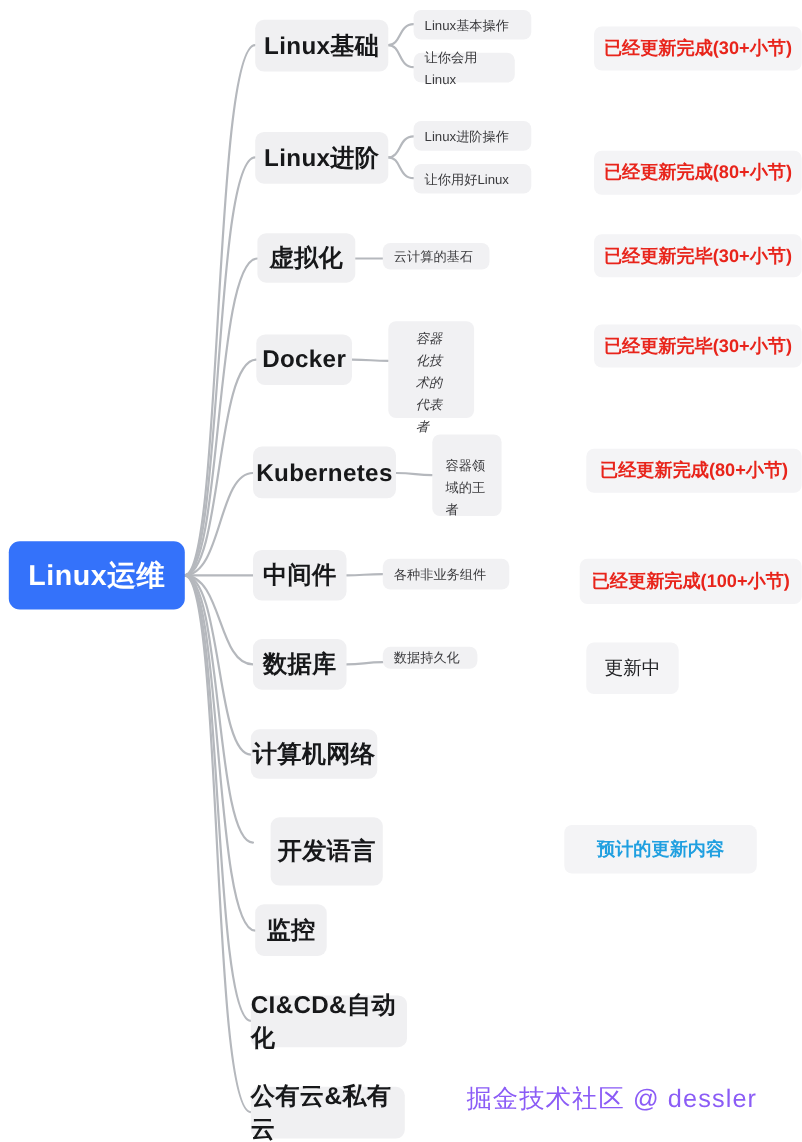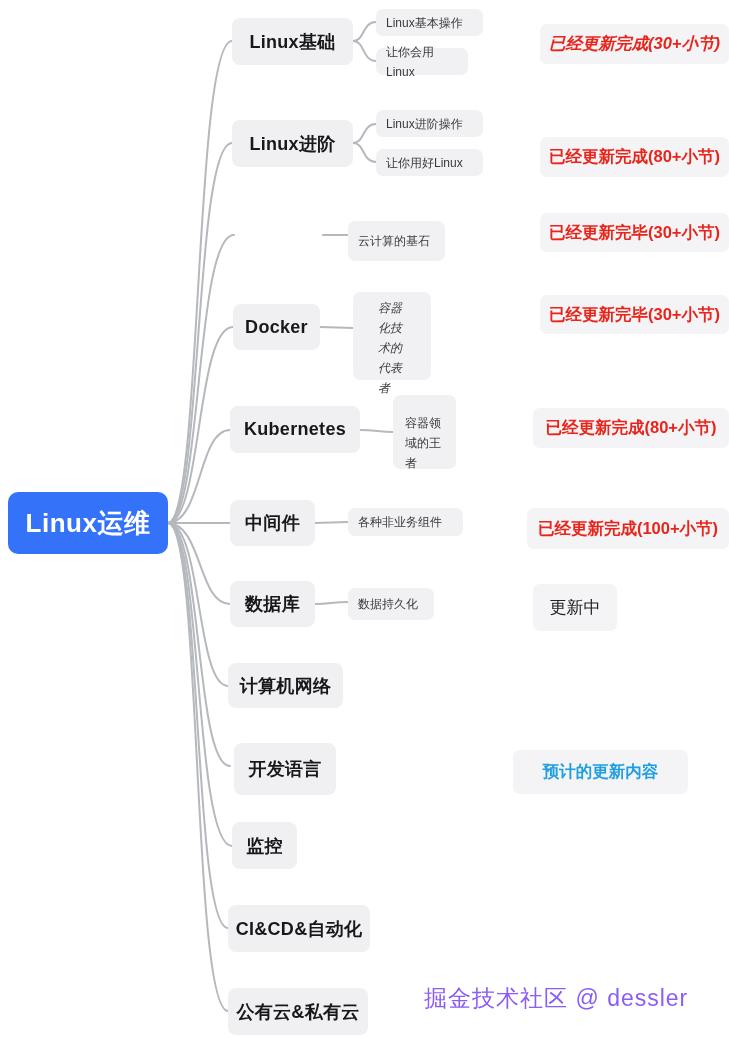--- a/index.html
+++ b/index.html
@@ -12,21 +12,21 @@
 
   .box {
     position:absolute; box-sizing:border-box;
     display:flex; align-items:center; justify-content:center;
     border-radius:8px; background:var(--node-bg,#f0f0f2);
   }
   .root-node {
     background:var(--root-bg,#3472fa); color:var(--root-text,#ffffff);
     font-size:26px; font-weight:bold; border-radius:10px; letter-spacing:.5px;
   }
-  .branch { font-size:18px; font-weight:bold; color:#17181a; letter-spacing:.3px; }
+  .branch { font-size:22px; font-weight:bold; color:#17181a; letter-spacing:.3px; }
   .leaf {
     font-size:12px; color:#3a3a3d; border-radius:7px; background:#f1f1f3;
     line-height:20px; padding:0 10px; justify-content:flex-start;
   }
   .leaf.multi { align-items:flex-start; word-break:break-all; }
   .status {
     font-size:16.5px; font-weight:bold; border-radius:7px; background:#f4f4f6;
     white-space:nowrap;
   }
   .status.red   { color:var(--status-done,#e8241b); }
@@ -66,41 +66,42 @@
     <path d="M320,327 C336,327 338,328 353,328"></path>
     <path d="M360,430 C377,430 378,432 393,432"></path>
     <path d="M315,523 C330,523 332,522 348,522"></path>
     <path d="M315,604 C330,604 332,602 348,602"></path>
   </svg>
 
   <div class="box root-node" style="left:8px;top:492px;width:160px;height:62px;">Linux运维</div>
 
   <div class="box branch" style="left:232px;top:18px;width:121px;height:47px;">Linux基础</div>
   <div class="box branch" style="left:232px;top:120px;width:121px;height:47px;">Linux进阶</div>
+  <div class="box branch" style="left:234px;top:212px;width:89px;height:45px;">虚拟化</div>
   <div class="box branch" style="left:233px;top:304px;width:87px;height:46px;">Docker</div>
   <div class="box branch" style="left:230px;top:406px;width:130px;height:47px;">Kubernetes</div>
   <div class="box branch" style="left:230px;top:500px;width:85px;height:46px;">中间件</div>
   <div class="box branch" style="left:230px;top:581px;width:85px;height:46px;">数据库</div>
   <div class="box branch" style="left:228px;top:663px;width:115px;height:45px;">计算机网络</div>
-  <div class="box branch" style="left:234px;top:743px;width:102px;height:52px;">开发语言</div>
+  <div class="box branch" style="left:246px;top:743px;width:102px;height:62px;">开发语言</div>
   <div class="box branch" style="left:232px;top:822px;width:65px;height:47px;">监控</div>
   <div class="box branch" style="left:228px;top:905px;width:142px;height:47px;">CI&amp;CD&amp;自动化</div>
   <div class="box branch" style="left:228px;top:988px;width:140px;height:47px;">公有云&amp;私有云</div>
 
   <div class="box leaf" style="left:376px;top:9px;width:107px;height:27px;">Linux基本操作</div>
   <div class="box leaf" style="left:376px;top:48px;width:92px;height:27px;">让你会用Linux</div>
   <div class="box leaf" style="left:376px;top:110px;width:107px;height:27px;">Linux进阶操作</div>
   <div class="box leaf" style="left:376px;top:149px;width:107px;height:27px;">让你用好Linux</div>
-  <div class="box leaf" style="left:348px;top:221px;width:97px;height:40px;">云计算的基石</div>
+  <div class="box leaf" style="left:348px;top:221px;width:97px;height:24px;">云计算的基石</div>
   <div class="box leaf multi" style="left:353px;top:292px;width:78px;height:88px;padding:6px 25px;font-style:italic;">容器化技术的代表者</div>
   <div class="box leaf multi" style="left:393px;top:395px;width:63px;height:74px;padding:18px 12px;">容器领域的王者</div>
   <div class="box leaf" style="left:348px;top:508px;width:115px;height:28px;text-align:center;">各种非业务组件</div>
-  <div class="box leaf" style="left:348px;top:588px;width:86px;height:32px;font-family:Liberation Serif, serif;">数据持久化</div>
+  <div class="box leaf" style="left:348px;top:588px;width:86px;height:20px;font-family:Liberation Serif, serif;">数据持久化</div>
 
-  <div class="box status red" style="left:540px;top:24px;width:189px;height:40px;font-style:italic;">已经更新完成(30+小节)</div>
+  <div class="box status red" style="left:540px;top:24px;width:189px;height:40px;">已经更新完成(30+小节)</div>
   <div class="box status red" style="left:540px;top:137px;width:189px;height:40px;">已经更新完成(80+小节)</div>
   <div class="box status red" style="left:540px;top:213px;width:189px;height:39px;">已经更新完毕(30+小节)</div>
   <div class="box status red" style="left:540px;top:295px;width:189px;height:39px;">已经更新完毕(30+小节)</div>
   <div class="box status red" style="left:533px;top:408px;width:196px;height:40px;">已经更新完成(80+小节)</div>
   <div class="box status red" style="left:527px;top:508px;width:202px;height:41px;">已经更新完成(100+小节)</div>
   <div class="box status plain" style="left:533px;top:584px;width:84px;height:47px;">更新中</div>
   <div class="box status blue" style="left:513px;top:750px;width:175px;height:44px;">预计的更新内容</div>
 
   <div class="watermark">掘金技术社区 @ dessler</div>
 

